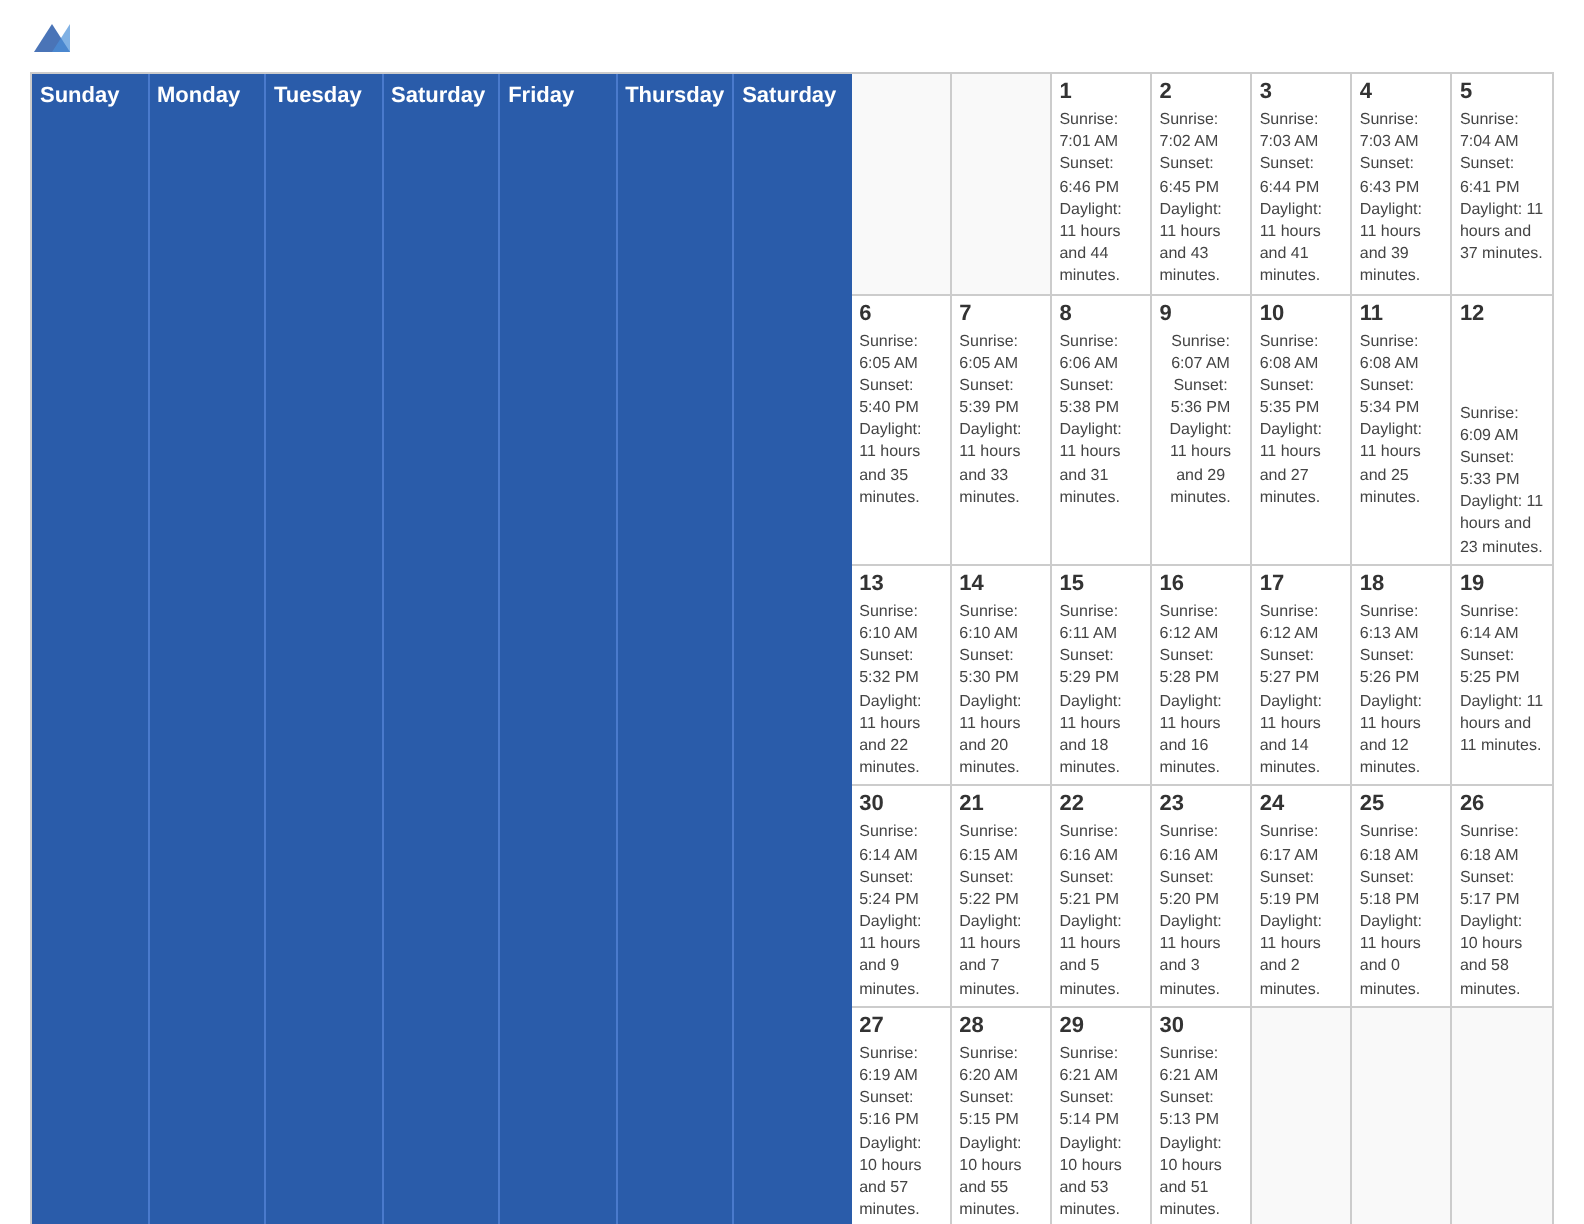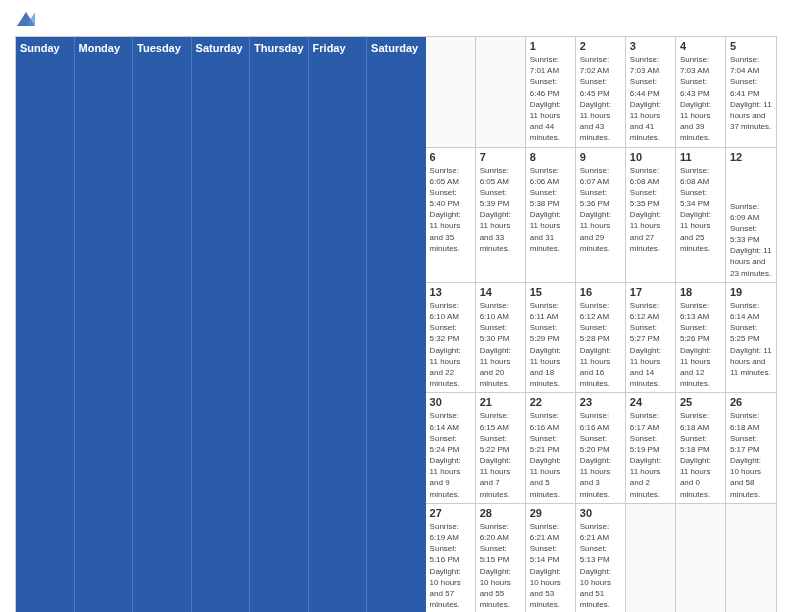--- a/index.html
+++ b/index.html
@@ -120,22 +120,22 @@
       <div class="subtitle"></div>
     </div>
   </div>
 
   <div class="calendar">
     <div class="cal-header">
     <div class="cal-header-cell">Sunday</div>
         <div class="cal-header-cell">Monday</div>
         <div class="cal-header-cell">Tuesday</div>
         <div class="cal-header-cell">Saturday</div>
+        <div class="cal-header-cell">Friday</div>
         <div class="cal-header-cell">Thursday</div>
-        <div class="cal-header-cell">Friday</div>
         <div class="cal-header-cell">Saturday</div>
       </div>
     <div class="cal-body">
     <div class="cal-row">
           <div class="cal-cell empty"></div>
           <div class="cal-cell empty"></div>
           <div class="cal-cell">
             <div class="day-num">1</div>
             <div class="cell-text" style="white-space: pre-line;">Sunrise: 7:01 AM
 Sunset: 6:46 PM
@@ -180,21 +180,21 @@
 Daylight: 11 hours and 33 minutes.</div>
           </div>
           <div class="cal-cell">
             <div class="day-num">8</div>
             <div class="cell-text" style="white-space: pre-line;">Sunrise: 6:06 AM
 Sunset: 5:38 PM
 Daylight: 11 hours and 31 minutes.</div>
           </div>
           <div class="cal-cell">
             <div class="day-num">9</div>
-            <div class="cell-text" style="white-space: pre-line;">Sunrise: 6:07 AM
+            <div class="cell-text" style="white-space: pre-line; text-align: center;">Sunrise: 6:07 AM
 Sunset: 5:36 PM
 Daylight: 11 hours and 29 minutes.</div>
           </div>
           <div class="cal-cell">
             <div class="day-num">10</div>
             <div class="cell-text" style="white-space: pre-line;">Sunrise: 6:08 AM
 Sunset: 5:35 PM
 Daylight: 11 hours and 27 minutes.</div>
           </div>
           <div class="cal-cell">

